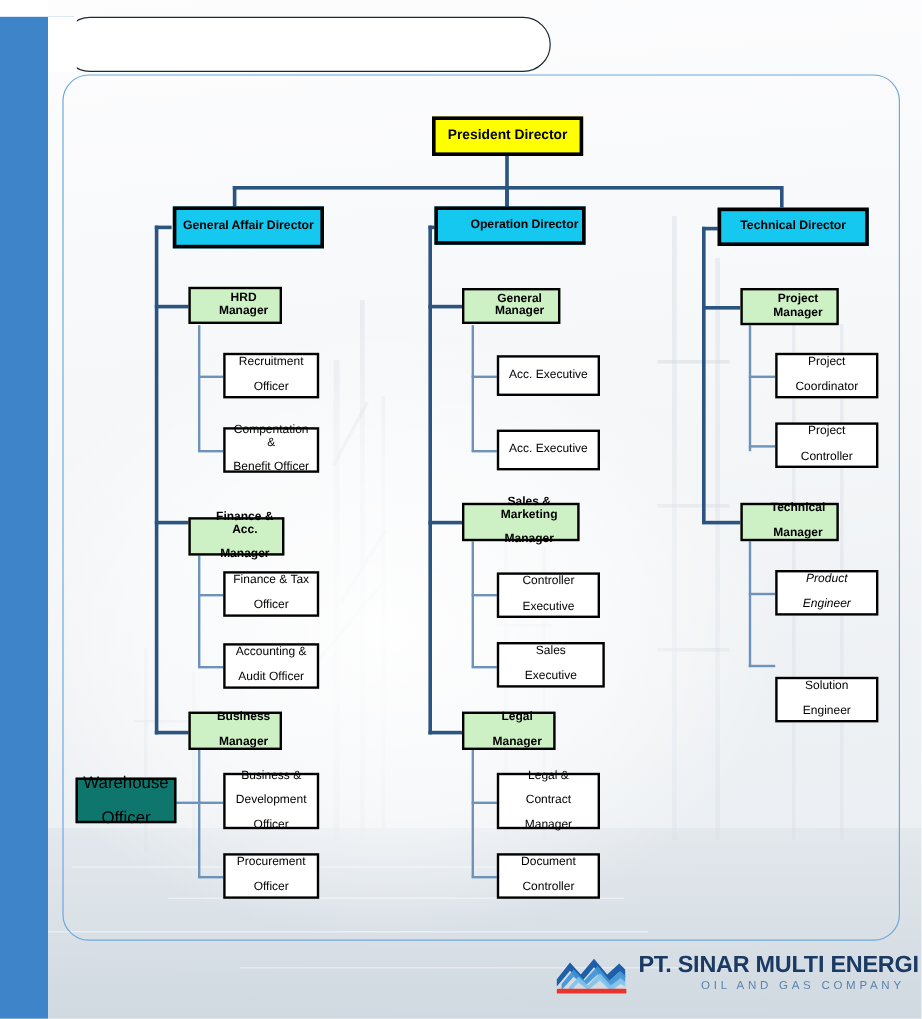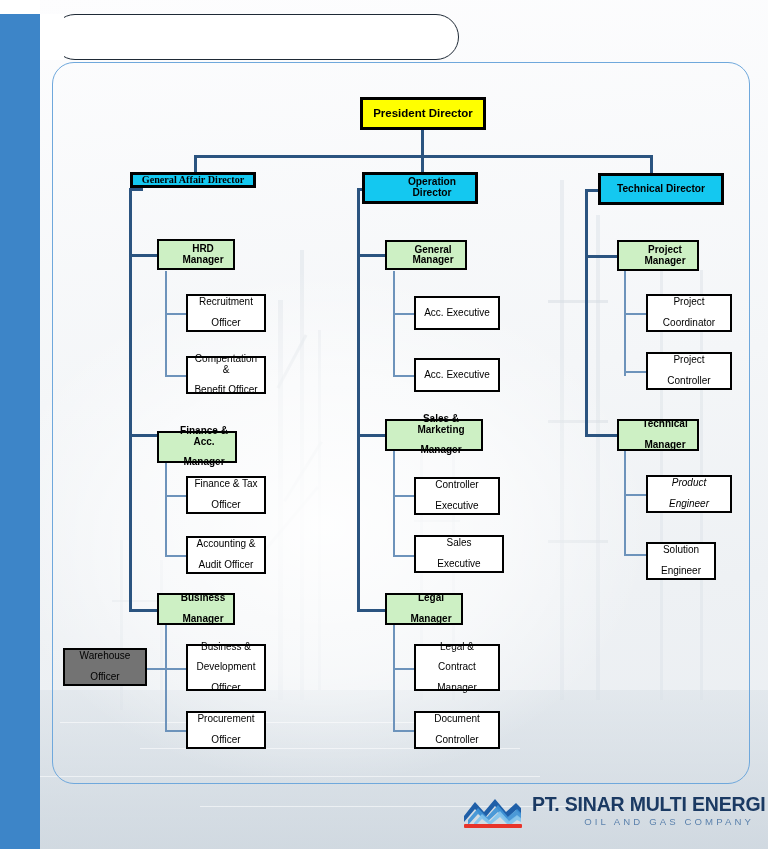--- a/index.html
+++ b/index.html
@@ -63,21 +63,21 @@
   .node{
     position:absolute;box-sizing:border-box;
     display:flex;align-items:center;justify-content:center;text-align:center;
     color:#000;line-height:1.04;z-index:6;
   }
   .node span{display:block;padding:0 2px;}
   .n-top{background:#ffff00;border:3px solid #000000;font-size:11.5px;font-weight:bold;}
   .n-dir{background:#14c8f0;border:3.4px solid #000000;font-size:10.2px;font-weight:bold;}
   .n-mgr{background:#cdf0c4;border:2.6px solid #000000;font-size:10px;font-weight:bold;padding-left:14px;}
   .n-staff{background:#ffffff;border:2.6px solid #000000;font-size:10px;font-weight:normal;}
-  .n-staff-wh{background:#737373;border:2.4px solid #000000;font-size:10px;font-weight:normal;}
+  .n-staff-wh{background:#0f766e;border:2.4px solid #000000;font-size:14px;font-weight:normal;}
 
   
   .ln{position:absolute;z-index:2;}
   .ln-thick{background:#2b5480;}
   .ln-thin{background:#6d93bb;}
 </style>
 </head>
 <body>
 
 <div id="root">
@@ -175,24 +175,24 @@
   <div class="ln ln-thin" style="left:624px;top:371px;width:22px;height:1.6px;"></div>
 
   <div class="ln ln-thin" style="left:624px;top:451px;width:1.6px;height:105px;"></div>
   <div class="ln ln-thin" style="left:624px;top:494px;width:22px;height:1.6px;"></div>
   <div class="ln ln-thin" style="left:624px;top:554px;width:22px;height:1.6px;"></div>
 
   <div class="node n-top" style="left:360px;top:97px;width:126px;height:33px;">
     <span>President Director</span>
   </div>
 
-  <div class="node n-dir" style="left:130px;top:172px;width:126px;height:16px;font-family:Liberation Serif, serif;">
+  <div class="node n-dir" style="left:144px;top:172px;width:126px;height:35px;">
     <span>General Affair Director</span>
   </div>
-  <div class="node n-dir" style="left:362px;top:172px;width:116px;height:32px;padding-left:24px;">
+  <div class="node n-dir" style="left:362px;top:172px;width:126px;height:32px;padding-left:24px;">
     <span>Operation Director</span>
   </div>
   <div class="node n-dir" style="left:598px;top:173px;width:126px;height:32px;">
     <span>Technical Director</span>
   </div>
 
   <div class="node n-mgr" style="left:157px;top:239px;width:78px;height:31px;">
     <span>HRD Manager</span>
   </div>
   <div class="node n-staff" style="left:186px;top:294px;width:80px;height:38px;">
@@ -323,21 +323,21 @@
       <span>Technical</span><br>
       <span>Manager</span>
     </span>
   </div>
   <div class="node n-staff" style="left:646px;top:475px;width:86px;height:38px;font-style:italic;">
     <span>
       <span>Product</span><br>
       <span>Engineer</span>
     </span>
   </div>
-  <div class="node n-staff" style="left:646px;top:542px;width:70px;height:38px;justify-content:center;">
+  <div class="node n-staff" style="left:646px;top:564px;width:86px;height:38px;justify-content:center;">
     <span>
       <span>Solution</span><br>
       <span>Engineer</span>
     </span>
   </div>
 
   <div class="logo-wrap">
     <div class="logo-mark">
       <svg width="62" height="34" viewBox="0 0 62 34" xmlns="http://www.w3.org/2000/svg">
         <path d="M2 21 L13 7 L22 17 L33 4 L44 17 L54 8 L59 13 L59 20 L54 15 L44 24 L33 11 L22 24 L13 14 L2 27 Z" fill="#1f5fa8"></path>

